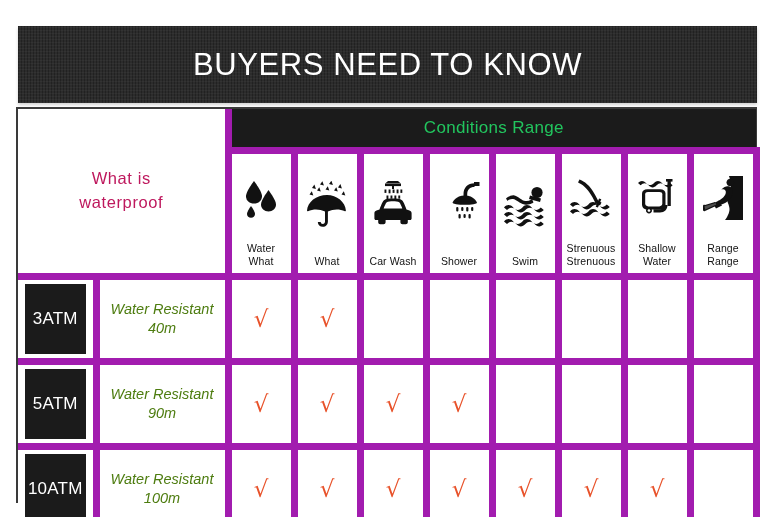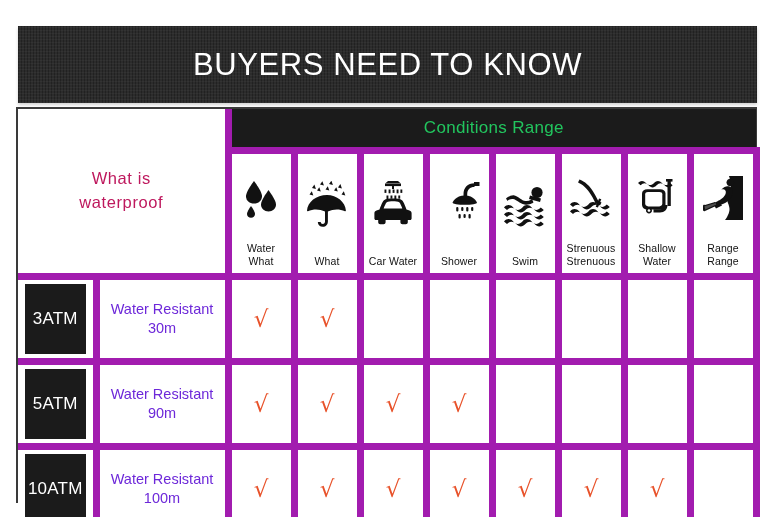--- a/index.html
+++ b/index.html
@@ -154,22 +154,23 @@
     font-family: "Liberation Sans", sans-serif;
   }
 
   
   .desc-cell {
     padding: 4px 6px !important;
   }
   .desc-text {
     font-size: 14.5px;
     line-height: 1.3;
-    color: #6d28d9;
-    font-family: "Liberation Sans", sans-serif;
+    color: #4d7c0f;
+    font-family: "Liberation Sans", sans-serif;
+    font-style: italic;
   }
 
   
   td.cell-yes { background: #ffffff; }
   td.cell-na  { background: #c9c9c9; }
   .check {
     color: #e8522a;
     font-size: 23px;
     line-height: 1;
     font-family: "DejaVu Sans", sans-serif;
@@ -272,21 +273,21 @@
                     <rect x="16.5" y="15.5" width="1.9" height="3.6"></rect>
                     <rect x="20.5" y="15.5" width="1.9" height="3.2"></rect>
                     <rect x="24.4" y="15.5" width="1.9" height="3.6"></rect>
                     <rect x="28.3" y="15.5" width="1.9" height="3.2"></rect>
                   </g>
                   <path d="M9.5 29.5 C9.5 29.5 12.2 21.5 14 20.2 C15.7 19 19.5 18.6 23 18.6 C26.5 18.6 30.3 19 32 20.2 C33.8 21.5 36.5 29.5 36.5 29.5 L39.5 30.4 C40.8 30.8 41.6 31.8 41.6 33.2 L41.6 38.6 C41.6 39.5 41 40.1 40.1 40.1 L37.8 40.1 L37.8 42.2 C37.8 43.3 36.9 44.2 35.8 44.2 L32.4 44.2 C31.3 44.2 30.4 43.3 30.4 42.2 L30.4 40.1 L15.6 40.1 L15.6 42.2 C15.6 43.3 14.7 44.2 13.6 44.2 L10.2 44.2 C9.1 44.2 8.2 43.3 8.2 42.2 L8.2 40.1 L5.9 40.1 C5 40.1 4.4 39.5 4.4 38.6 L4.4 33.2 C4.4 31.8 5.2 30.8 6.5 30.4 Z"></path>
                   <path d="M13.6 28.6 C13.6 28.6 15.6 23 16.8 22.2 C18 21.4 20.6 21.2 23 21.2 C25.4 21.2 28 21.4 29.2 22.2 C30.4 23 32.4 28.6 32.4 28.6 Z" fill="#fff"></path>
                 </g>
               </svg>
             </div>
-            <div class="icon-caption">Car Water</div>
+            <div class="icon-caption">Car Wash</div>
           </div>
         </td>
 
         <td class="icon-cell">
           <div class="icon-inner">
             <div class="icon-art">
               <svg width="46" height="50" viewBox="0 0 46 50" aria-hidden="true">
                 <g fill="#111">
                   <path d="M38 2 h5.5 v4 h-5.5 z"></path>
                   <path d="M38.5 3.2 C31.5 3.2 27.5 7.5 27.5 14.5 L27.5 20 L31.2 20 L31.2 14.5 C31.2 9.5 33.8 6.9 38.5 6.9 Z"></path>
@@ -395,21 +396,21 @@
         </td>
       </tr>
 
       <tr class="row-data">
         <td class="atm-cell">
           <div class="atm-badge">3ATM</div>
         </td>
         <td class="desc-cell">
           <div class="desc-text">
             <span>Water Resistant</span><br>
-            <span>30m</span>
+            <span>40m</span>
           </div>
         </td>
         <td class="cell-yes"><span class="check">√</span></td>
         <td class="cell-yes"><span class="check">√</span></td>
         <td class="cell-na"></td>
         <td class="cell-na"></td>
         <td class="cell-na"></td>
         <td class="cell-na"></td>
         <td class="cell-na"></td>
         <td class="cell-na"></td>

